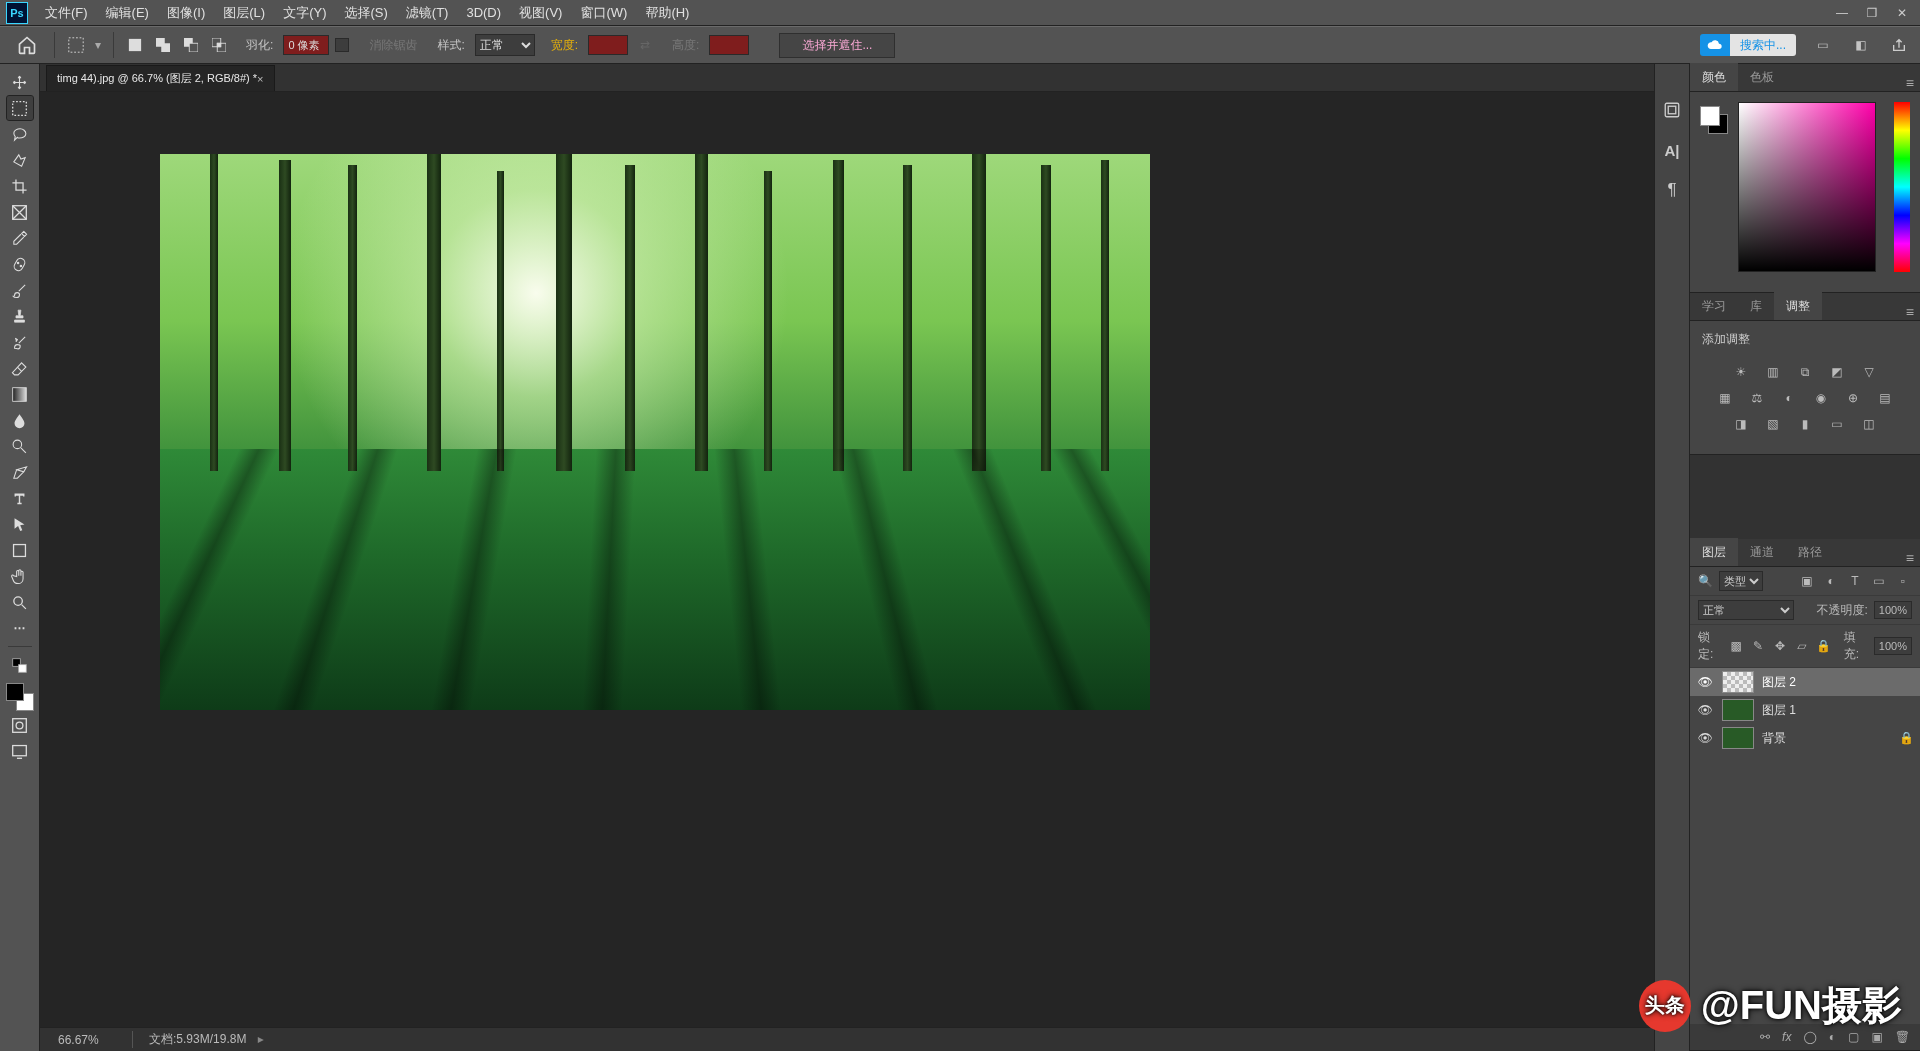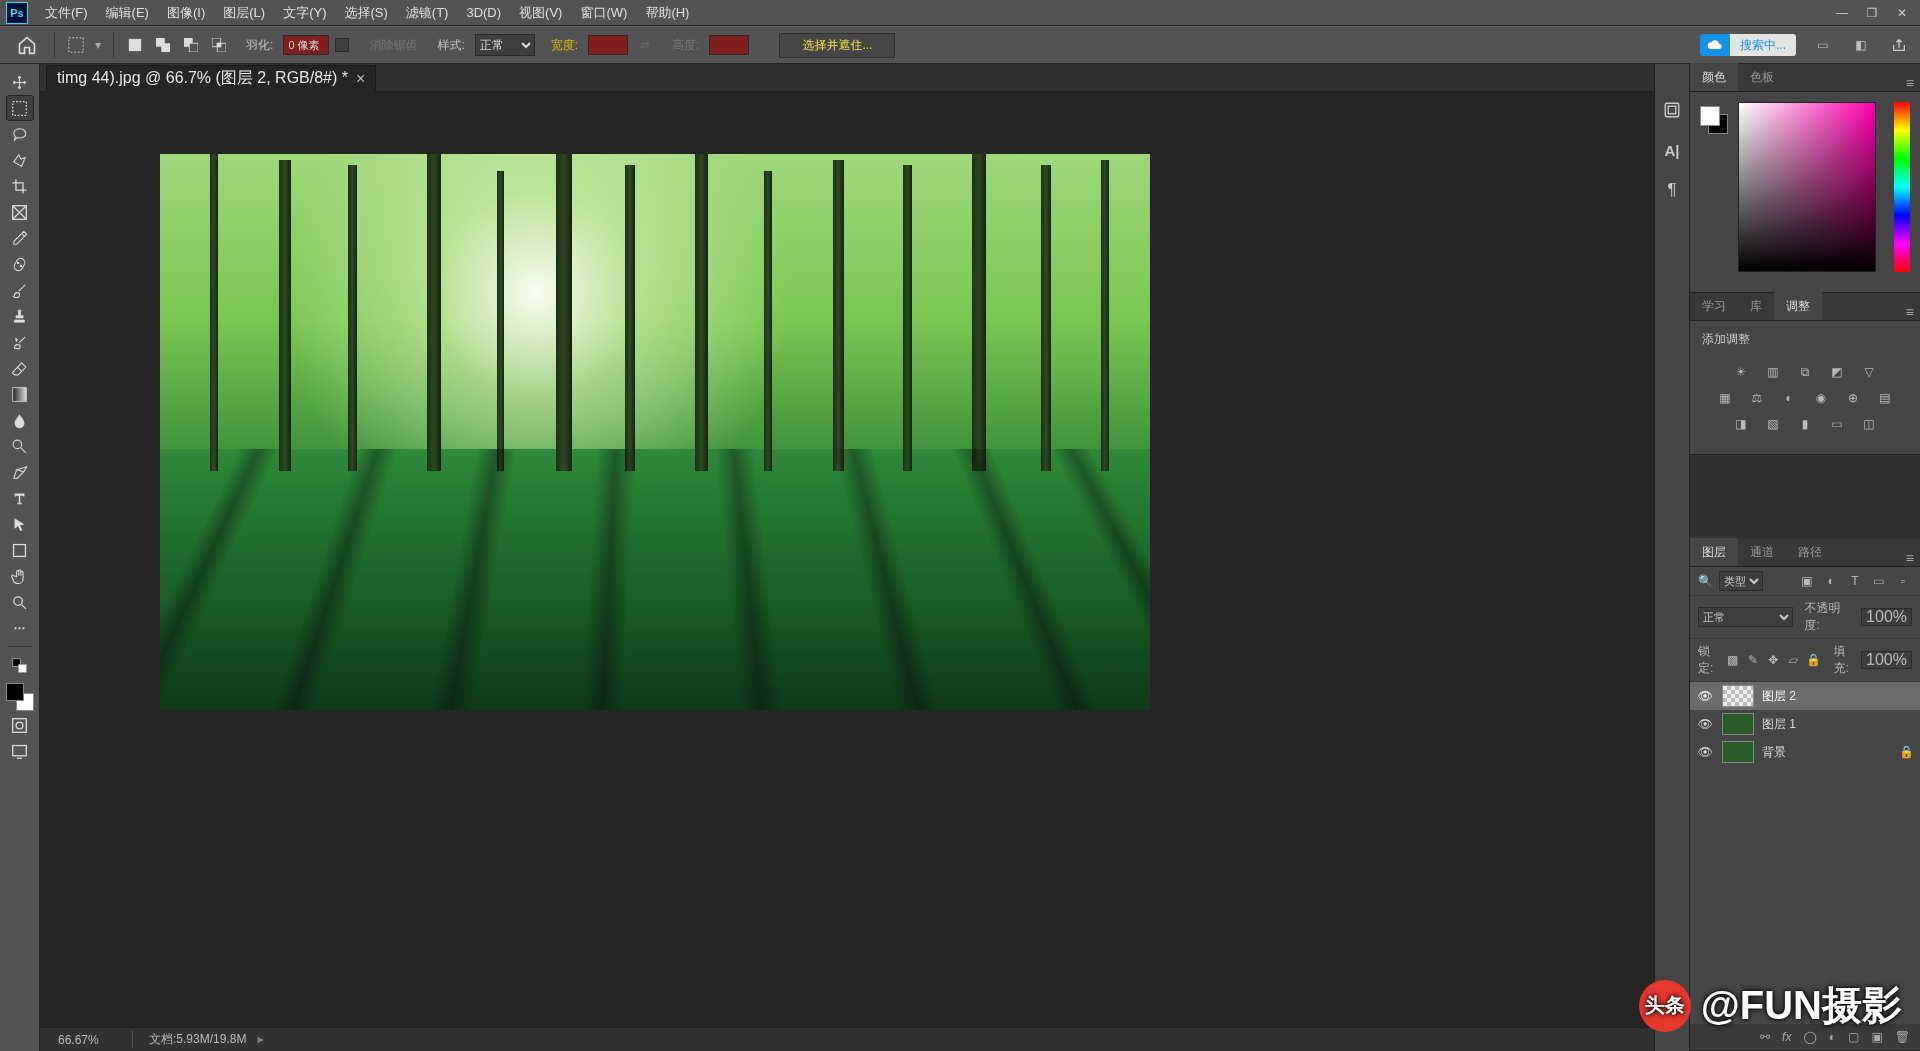--- a/index.html
+++ b/index.html
@@ -14,42 +14,42 @@
 
 
 #optionsbar { height: 38px; background:#535353; border-top:1px solid #6a6a6a; border-bottom:1px solid #222; display:flex; align-items:center; padding:0 10px; gap:6px; }
 #optionsbar .home-icon { width:34px; height:34px; display:flex; align-items:center; justify-content:center; color:#ddd;}
 #optionsbar .sep { width:1px; height:26px; background:#3a3a3a; margin:0 4px;}
 #optionsbar .ob-btn { width:22px; height:22px; display:flex; align-items:center; justify-content:center; color:#ddd;}
 #optionsbar .lbl { color:#c4c4c4; font-size:12px; margin-left:10px; margin-right:4px;}
 #optionsbar .num-input { width:46px; height:20px; background:#7f1d1d; border:1px solid #2a2a2a; color:#ddd; font-size:11px; padding:0 4px; text-align:left;}
 #optionsbar select.style-sel { height:22px; width:60px; background:#3d3d3d; border:1px solid #2a2a2a; color:#ddd; font-size:12px;}
 #optionsbar .cb { width:14px; height:14px; border:1px solid #2a2a2a; background:#3d3d3d; margin-right:4px;}
-#optionsbar .ob-long-btn { padding:3px 22px; background:#454545; border:1px solid #2f2f2f; color:#fde047; font-size:12px; margin-left:24px;}
+#optionsbar .ob-long-btn { padding:3px 22px; background:#454545; border:1px solid #2f2f2f; color:#f9a8d4; font-size:12px; margin-left:24px;}
 #optionsbar .spacer { flex:1; }
 #optionsbar .search-chip { height:22px; display:flex; align-items:center; border-radius:3px; overflow:hidden; }
 #optionsbar .search-chip .left { background:#1592e6; width:30px; height:22px; display:flex; align-items:center; justify-content:center;}
 #optionsbar .search-chip .right { background:#e4e4e4; color:#1592e6; font-size:12px; padding:0 10px; line-height:22px;}
 #optionsbar .right-icon { width:22px; height:22px; margin-left:10px; display:flex; align-items:center; justify-content:center; }
 
 
 #workspace { display:flex; height: calc(1051px - 26px - 38px); }
 #toolbar { width:40px; background:#535353; border-right:1px solid #222; display:flex; flex-direction:column; align-items:center; padding-top:6px; gap:2px; position:relative;}
 #toolbar .tool { width:26px; height:24px; display:flex; align-items:center; justify-content:center; color:#ddd; border-radius:2px;}
 #toolbar .tool.active { background:#3f3f3f; outline:1px solid #222;}
 #toolbar .tool-sep { width:24px; height:1px; background:#3a3a3a; margin:4px 0;}
 #toolbar .fgbg { width:28px; height:28px; position:relative; margin-top:4px;}
 #toolbar .fgbg .fg { position:absolute; width:18px; height:18px; background:#000; border:1px solid #888; left:0; top:0; z-index:2;}
 #toolbar .fgbg .bg { position:absolute; width:18px; height:18px; background:#fff; border:1px solid #888; right:0; bottom:0;}
 #toolbar .tool svg { width:17px; height:17px; }
 
 
 #docwrap { flex:1; display:flex; flex-direction:column; background:#252525; }
 #tabrow { height:28px; background:#323232; display:flex; align-items:flex-end; padding-left:6px; border-bottom:1px solid #222;}
-#tabrow .doc-tab { height:26px; background:#252525; color:#e8e8e8; font-size:16px; padding:0 10px; display:flex; align-items:center; gap:8px; border:1px solid #1a1a1a; border-bottom:none;}
+#tabrow .doc-tab { height:26px; background:#252525; color:#e8e8e8; font-size:11px; padding:0 10px; display:flex; align-items:center; border:1px solid #1a1a1a; border-bottom:none;}
 #tabrow .doc-tab .close { color:#bbb;}
 #canvas-area { flex:1; position:relative; background:#252525; }
 #canvas { position:absolute; left:120px; top:62px; width:990px; height:556px; background:#142; overflow:hidden;}
 #statusbar { height:24px; background:#323232; display:flex; align-items:center; border-top:1px solid #222; font-size:12px; color:#bbb;}
 #statusbar .zoom { width:92px; padding-left:18px;}
 #statusbar .docsize { padding-left:16px; border-left:1px solid #555; }
 
 
 #iconstrip { width:36px; background:#454545; border-left:1px solid #222; border-right:1px solid #222; display:flex; flex-direction:column; align-items:center; padding-top:34px; gap:16px;}
 #iconstrip .strip-icon { width:26px; height:24px; display:flex; align-items:center; justify-content:center; color:#ccc;}
@@ -75,21 +75,21 @@
 #adjust-panel .title { font-size:12px; color:#ccc; padding:4px 0 8px 2px;}
 #adjust-panel .row { display:flex; justify-content:center; gap:10px; margin:6px 0;}
 #adjust-panel .adj-icon { width:22px; height:20px; display:flex; align-items:center; justify-content:center; color:#bbb;}
 #adjust-gap { height:84px; background:#323232; }
 
 
 #layers-panel { flex:1; }
 #layers-panel .ctl-row { display:flex; align-items:center; padding:4px 8px; gap:6px; font-size:12px; color:#bbb; border-bottom:1px solid #3a3a3a;}
 #layers-panel select { background:#3d3d3d; border:1px solid #2a2a2a; color:#ccc; font-size:11px; height:20px;}
 #layers-panel .sm-icon { width:18px; height:18px; display:flex; align-items:center; justify-content:center; color:#bbb;}
-#layers-panel .val { background:#3d3d3d; border:1px solid #2a2a2a; font-size:16px; padding:0 4px; height:18px; line-height:16px;}
+#layers-panel .val { background:#3d3d3d; border:1px solid #2a2a2a; font-size:11px; padding:0 4px; height:18px; line-height:16px;}
 #layers-panel .layer-list { }
 #layers-panel .layer { height:28px; display:flex; align-items:center; padding:0 6px; gap:8px; font-size:12px; color:#ddd;}
 #layers-panel .layer.selected { background:#6b6b6b; color:#fff;}
 #layers-panel .layer .eye { width:18px; text-align:center;}
 #layers-panel .layer .thumb { width:32px; height:22px; border:1px solid #888; background:#285a26;}
 #layers-panel .layer .thumb.transparent { background: repeating-conic-gradient(#bbb 0 25%, #eee 0 50%) 0 0/8px 8px;}
 #layers-panel .layer .lock-icon { margin-left:auto; color:#bbb;}
 #layers-panel .bottom { margin-top:auto; height:26px; background:#3a3a3a; display:flex; align-items:center; justify-content:flex-end; gap:12px; padding:0 10px;}
 #layers-panel .bottom .btm-icon { color:#aaa; font-size:12px;}
 

